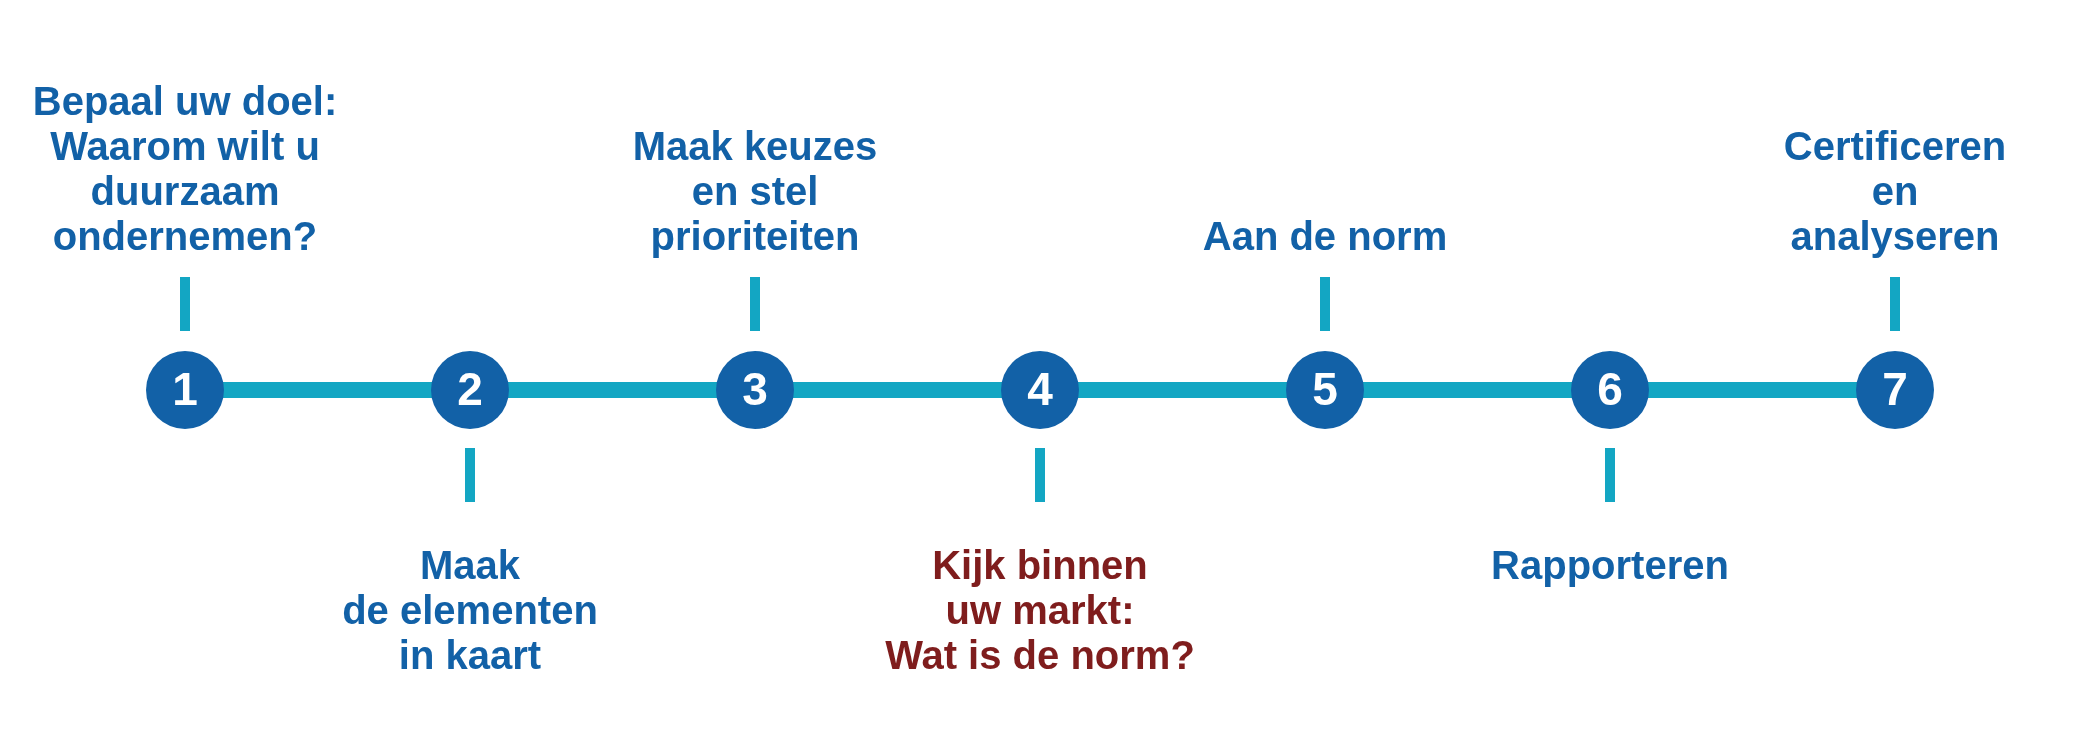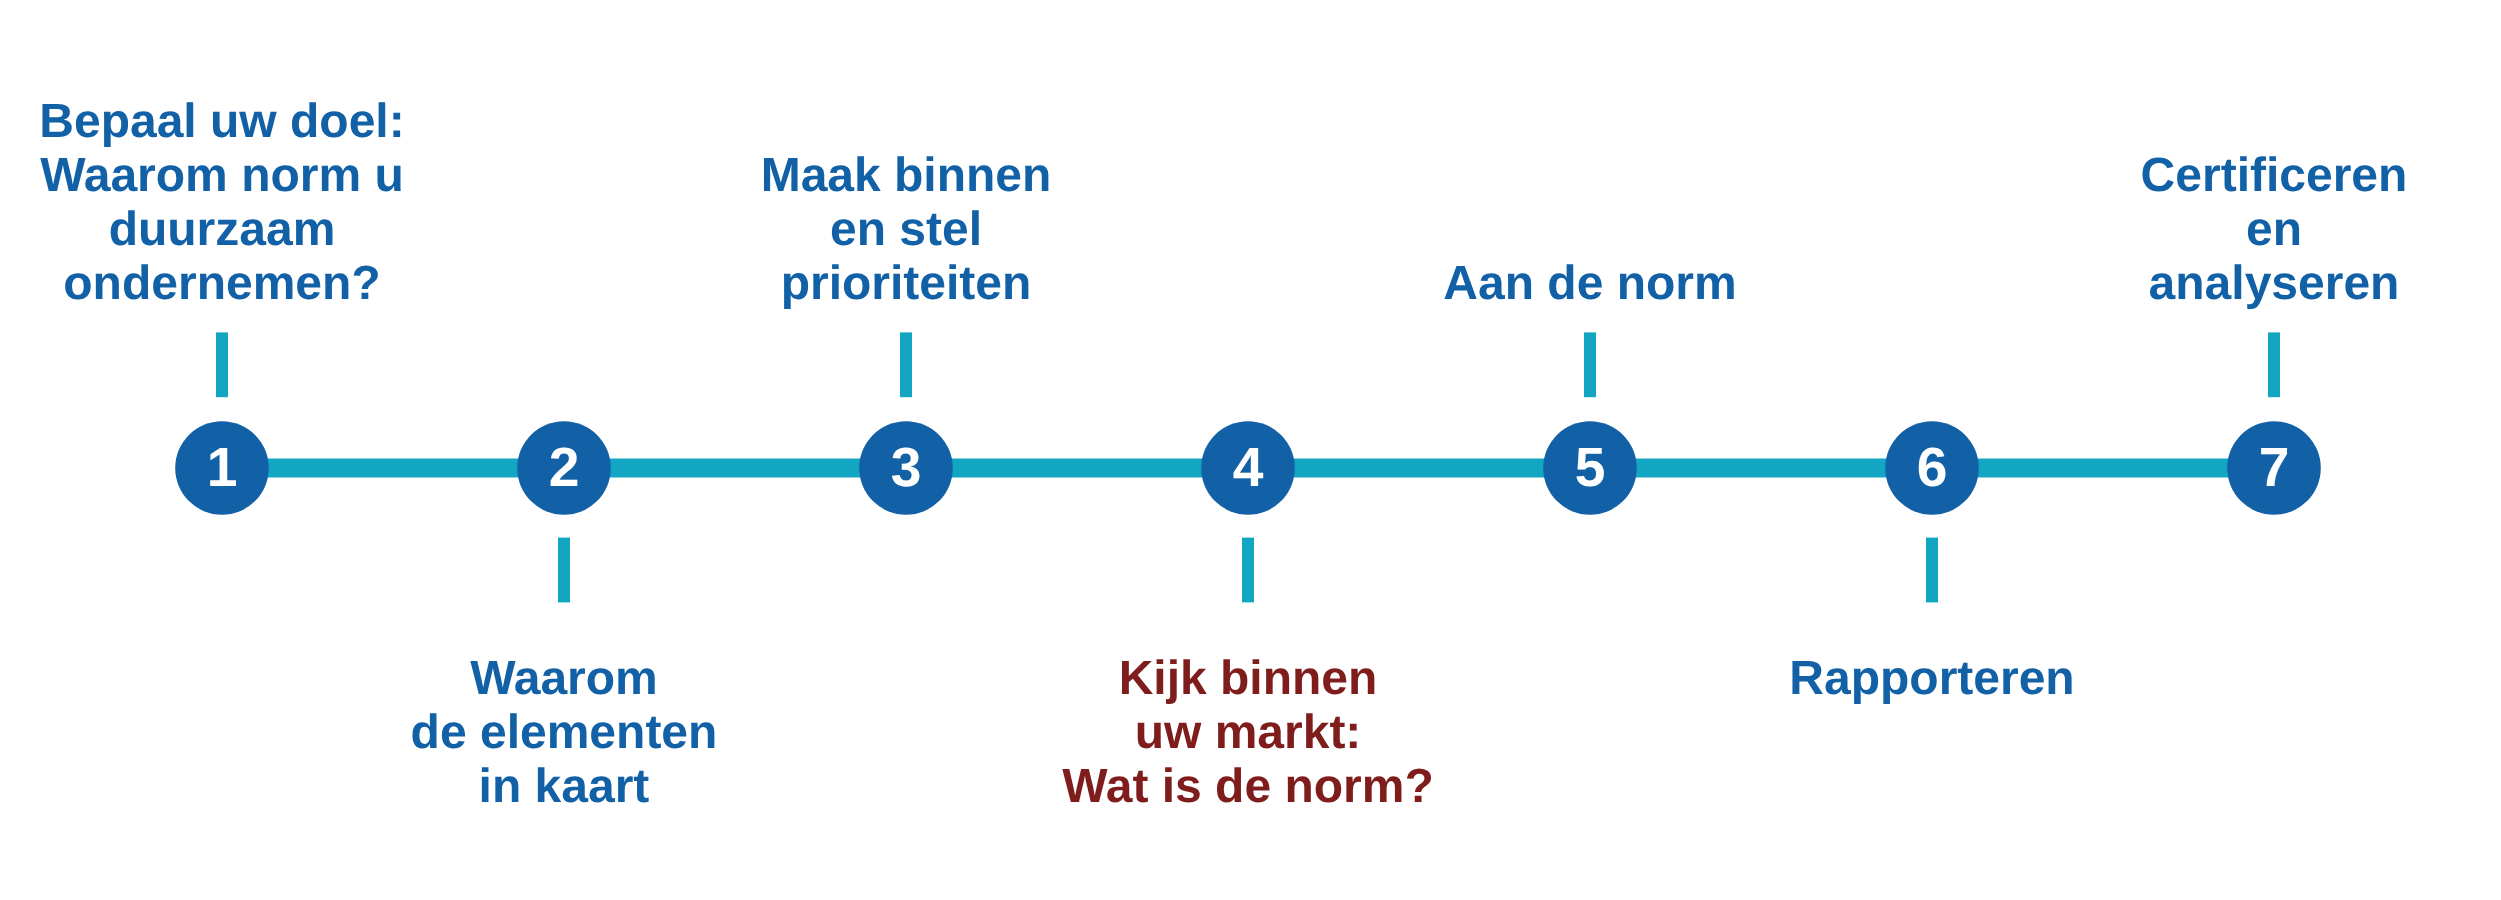--- a/index.html
+++ b/index.html
@@ -57,37 +57,37 @@
   .step-label.above { bottom: 491px; }
   .step-label.below { top: 543px; }
 </style>
 </head>
 <body>
 
 <div id="canvas">
   <div class="timeline-line" id="timeline-line" style="left: 185px; width: 1710px; background: rgb(19, 166, 195);"></div>
   <div id="steps-layer">
   <div class="step-label above" style="left: 185px; color: rgb(18, 97, 167);">Bepaal uw doel:
-Waarom norm u
+Waarom wilt u
 duurzaam
 ondernemen?</div>
   <div class="tick above" style="left: 180px; background: rgb(19, 166, 195);"></div>
   <div class="step-circle" style="left: 146px; background: rgb(18, 97, 167);">
     <span class="step-number" style="color: rgb(255, 255, 255);">1</span>
   </div>
 
-  <div class="step-label below" style="left: 470px; color: rgb(18, 97, 167);">Waarom
+  <div class="step-label below" style="left: 470px; color: rgb(18, 97, 167);">Maak
 de elementen
 in kaart</div>
   <div class="tick below" style="left: 465px; background: rgb(19, 166, 195);"></div>
   <div class="step-circle" style="left: 431px; background: rgb(18, 97, 167);">
     <span class="step-number" style="color: rgb(255, 255, 255);">2</span>
   </div>
 
-  <div class="step-label above" style="left: 755px; color: rgb(18, 97, 167);">Maak binnen
+  <div class="step-label above" style="left: 755px; color: rgb(18, 97, 167);">Maak keuzes
 en stel
 prioriteiten</div>
   <div class="tick above" style="left: 750px; background: rgb(19, 166, 195);"></div>
   <div class="step-circle" style="left: 716px; background: rgb(18, 97, 167);">
     <span class="step-number" style="color: rgb(255, 255, 255);">3</span>
   </div>
 
   <div class="step-label below" style="left: 1040px; color: #7f1d1d;">Kijk binnen
 uw markt:
 Wat is de norm?</div>

